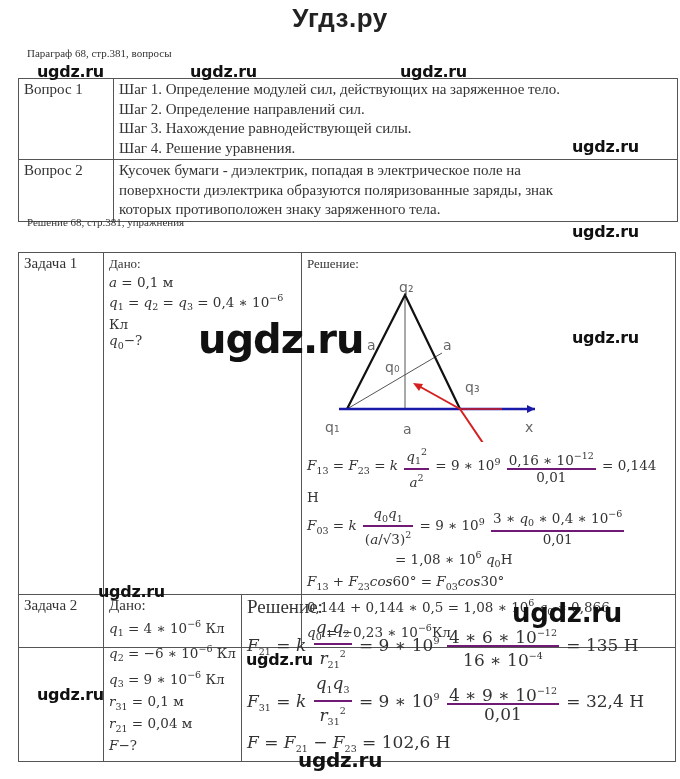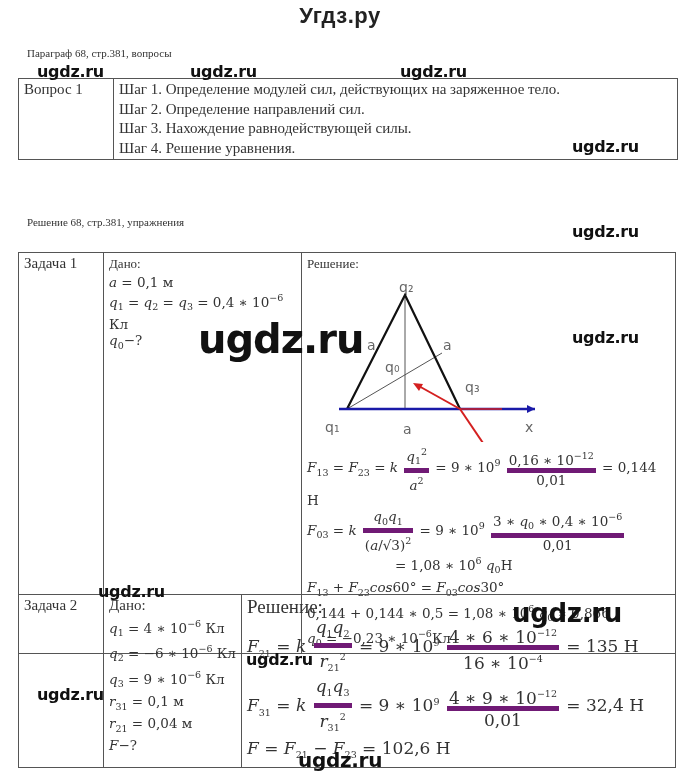--- a/index.html
+++ b/index.html
@@ -1,26 +1,26 @@
 <!DOCTYPE html>
 <html><head>
 <meta charset="utf-8">
 <style>
   html,body{margin:0;padding:0;background:#fff;}
   body{width:680px;height:779px;position:relative;overflow:hidden;font-family:"Liberation Serif",serif;color:#222;}
-  .site-title{position:absolute;top:3px;left:0;width:680px;text-align:center;font-family:"Liberation Sans",sans-serif;font-size:22px;font-weight:bold;color:#222;letter-spacing:0.5px;}
+  .site-title{position:absolute;top:3px;left:0;width:680px;text-align:center;font-family:"Liberation Sans",sans-serif;font-size:26px;font-weight:bold;color:#222;letter-spacing:0.5px;}
   .wm{position:absolute;font-family:"DejaVu Sans",sans-serif;font-weight:bold;color:#111;font-size:16px;letter-spacing:-0.3px;}
   .wm-big{font-size:40px;letter-spacing:-1px;}
   .heading{position:absolute;font-size:11px;color:#333;}
   table{border-collapse:collapse;position:absolute;}
   td{border:1px solid #555;vertical-align:top;padding:1px 5px;font-size:15px;line-height:19.5px;color:#333;}
   .math{font-family:"DejaVu Serif",serif;font-style:normal;font-size:13.5px;line-height:16.5px;}
   .mi{font-style:italic;}
   .frac{display:inline-block;vertical-align:middle;text-align:center;margin:0 2px;}
-  .frac .n{display:block;border-bottom:5px solid #701a75;padding:0 2px;line-height:15px;}
+  .frac .n{display:block;border-bottom:2px solid #701a75;padding:0 2px;line-height:15px;}
   .frac .d{display:block;padding:0 2px;line-height:15px;}
   sub,sup{font-size:9.5px;}
   .big{font-size:17px;line-height:22px;}
   .big .frac .n,.big .frac .d{line-height:18px;}
   .small-label{font-size:13px;}
 </style>
 </head>
 <body>
 
 <div class="site-title">Угдз.ру</div>
@@ -29,20 +29,28 @@
 
 <table style="left:18px;top:78px;width:660px;border-radius:30px;">
   <tbody>
       <tr>
     <td style="width:84px;height:78px;">Вопрос 1</td>
     <td>
       <div>Шаг 1. Определение модулей сил, действующих на заряженное тело.</div>
       <div>Шаг 2. Определение направлений сил.</div>
       <div>Шаг 3. Нахождение равнодействующей силы.</div>
       <div>Шаг 4. Решение уравнения.</div>
+    </td>
+  </tr>
+  <tr>
+    <td>Вопрос 2</td>
+    <td>
+      <div>Кусочек бумаги - диэлектрик, попадая в электрическое поле на</div>
+      <div>поверхности диэлектрика образуются поляризованные заряды, знак</div>
+      <div>которых противоположен знаку заряженного тела.</div>
     </td>
   </tr>
 </tbody>
   </table>
 
 <div class="heading" style="left:27px;top:216px;">Решение 68, стр.381, упражнения</div>
 
 <table style="left:18px;top:252px;width:658px;padding-left:32px;">
   <tbody>
       <tr>

